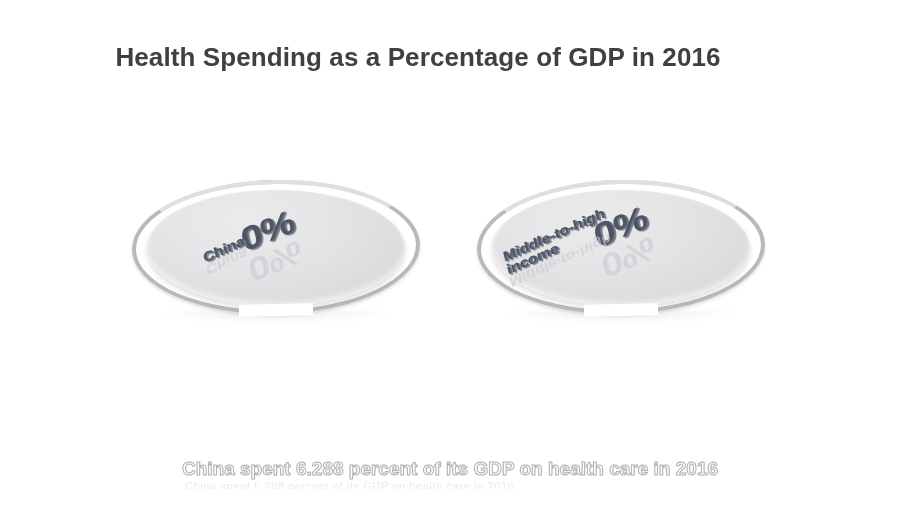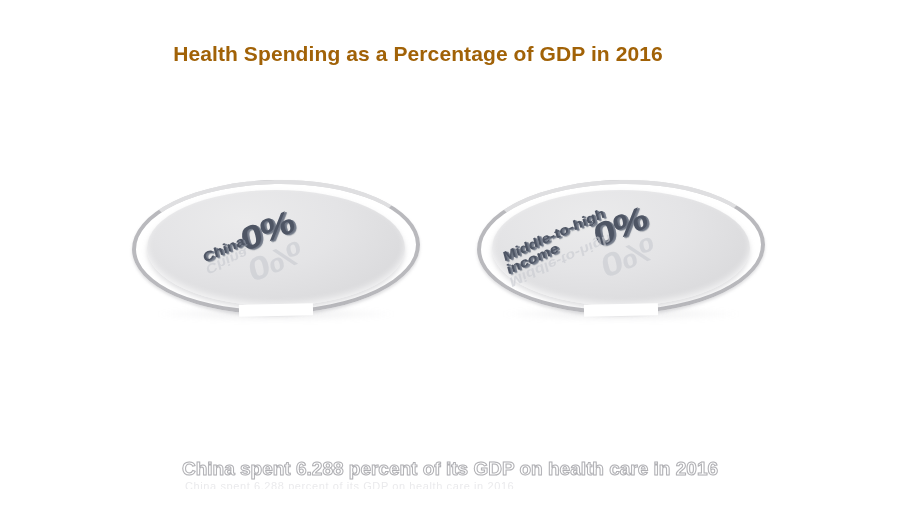--- a/index.html
+++ b/index.html
@@ -18,24 +18,24 @@
   }
 
   
   #chart-title {
     position: absolute;
     top: 42px;
     left: 0;
     width: 836px;
     text-align: center;
     font-family: "Liberation Sans", sans-serif;
-    font-size: 21px;
+    font-size: 26px;
     font-weight: 700;
     letter-spacing: 0.1px;
-    color: #a16207;
+    color: #404040;
     white-space: nowrap;
   }
 
   
   #pie-stage {
     position: absolute;
     top: 0;
     left: 0;
     width: 900px;
     height: 506px;

